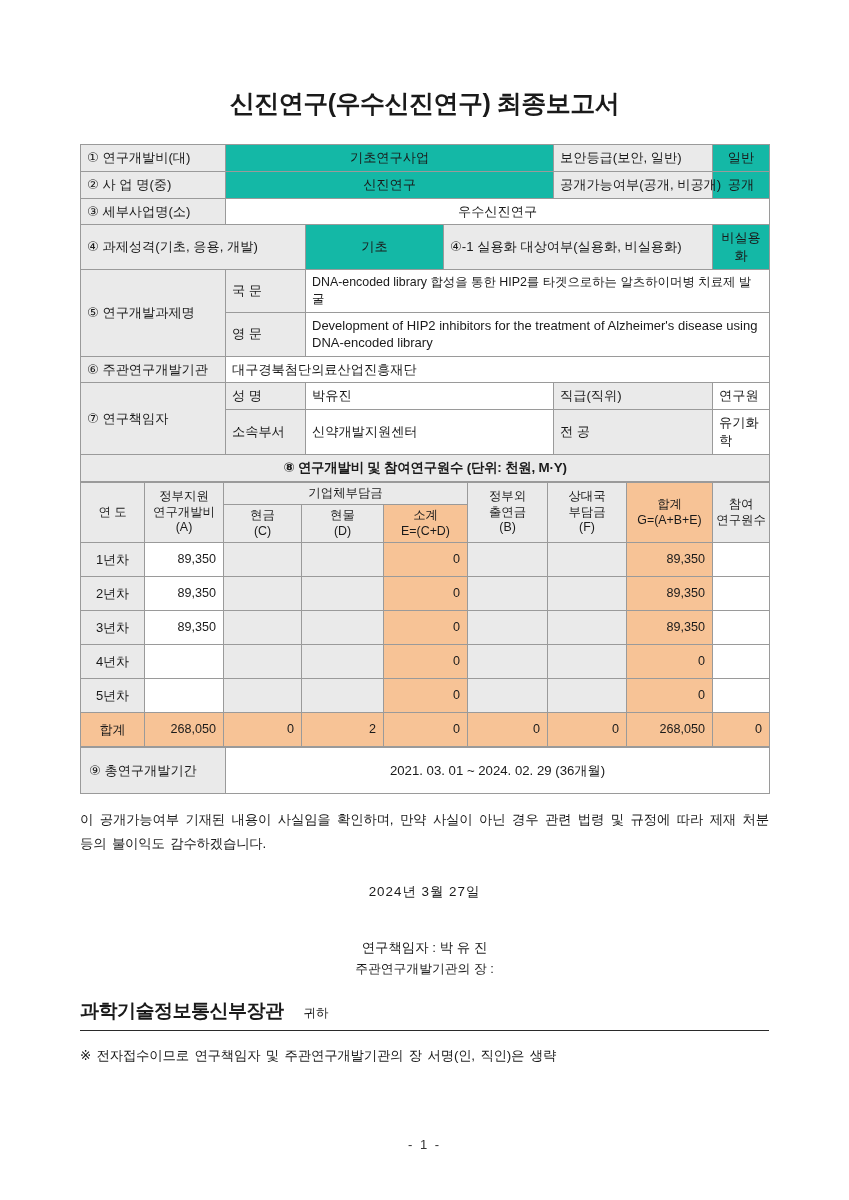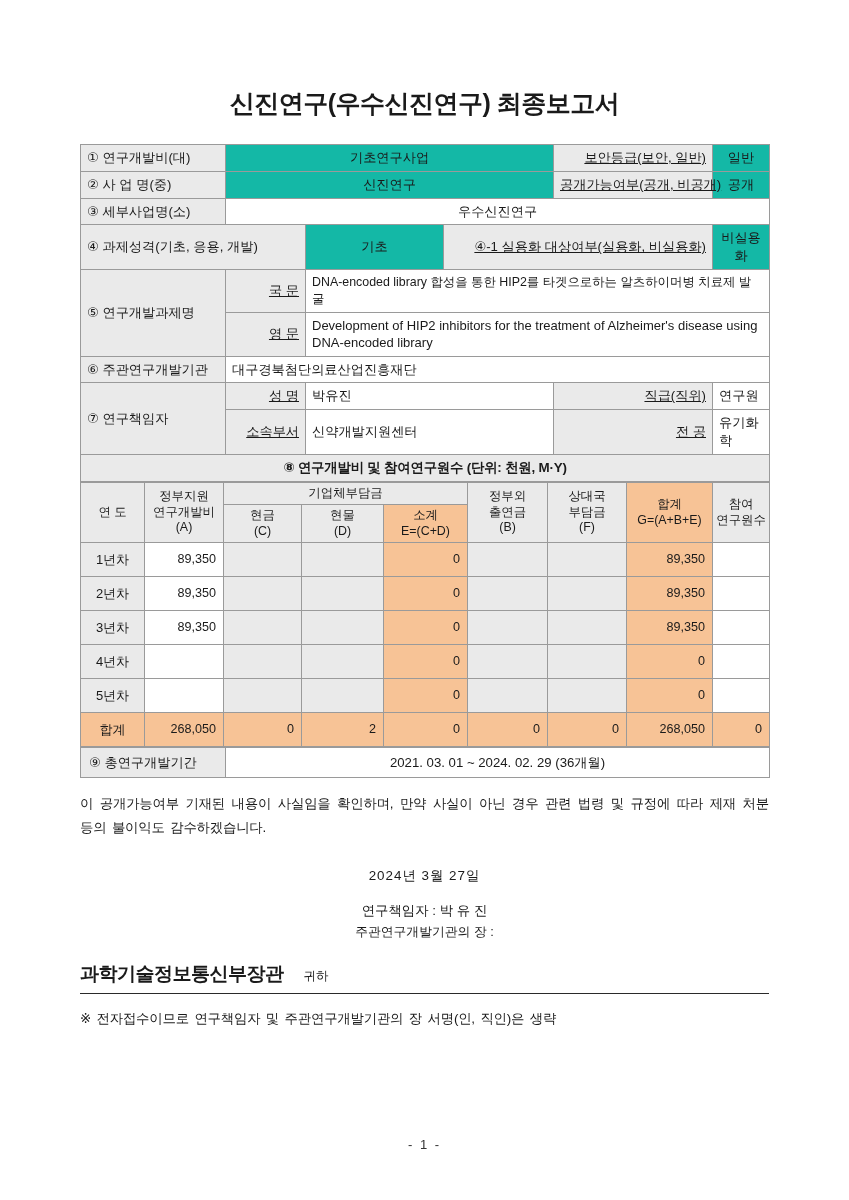--- a/index.html
+++ b/index.html
@@ -52,23 +52,22 @@
   .t-main { margin-top: 26px; }
 
   .lbl {
     background: #eaeaea;
     text-align: left;
     padding-left: 8px;
     white-space: nowrap;
   }
   .lbl-c {
     background: #eaeaea;
-    text-align: right;
+    text-align: left;
     white-space: nowrap;
-    text-decoration: underline;
   }
   .val-c { text-align: center; background: #ffffff; }
   .val-l { text-align: left; background: #ffffff; padding-left: 8px; }
   .val-c-g { text-align: center; background: #14b8a6; margin-top: 12px; }
 
   
   .eng {
     line-height: 1.45;
     padding: 6px 8px;
     font-size: 13px;
@@ -148,42 +147,42 @@
 
   
   table.period {
     width: 689px;
     border-collapse: collapse;
     table-layout: fixed;
     font-size: 13.2px;
   }
   table.period td {
     border: 1px solid #9a9a9a;
-    height: 30px;
+    height: 46px;
     box-sizing: border-box;
   }
 
   
   .statement {
     margin-top: 14px;
     font-size: 13.4px;
     line-height: 1.75;
     letter-spacing: -0.2px;
     text-align: justify;
     word-spacing: 2px;
   }
 
   .sign-block {
     margin-top: 30px;
     text-align: center;
     font-size: 13.4px;
     line-height: 1;
   }
   .sign-date { letter-spacing: 1px; }
-  .sign-line { margin-top: 21px; font-size: 13.4px; }
+  .sign-line { margin-top: 42px; font-size: 13.4px; }
   .sign-line2 { margin-top: 9px; font-size: 12.8px; }
 
   .addressee {
     margin-top: 22px;
     border-bottom: 1.6px solid #2a2a2a;
     padding-bottom: 6px;
     font-size: 13px;
   }
   .addressee .big {
     font-size: 19px;

